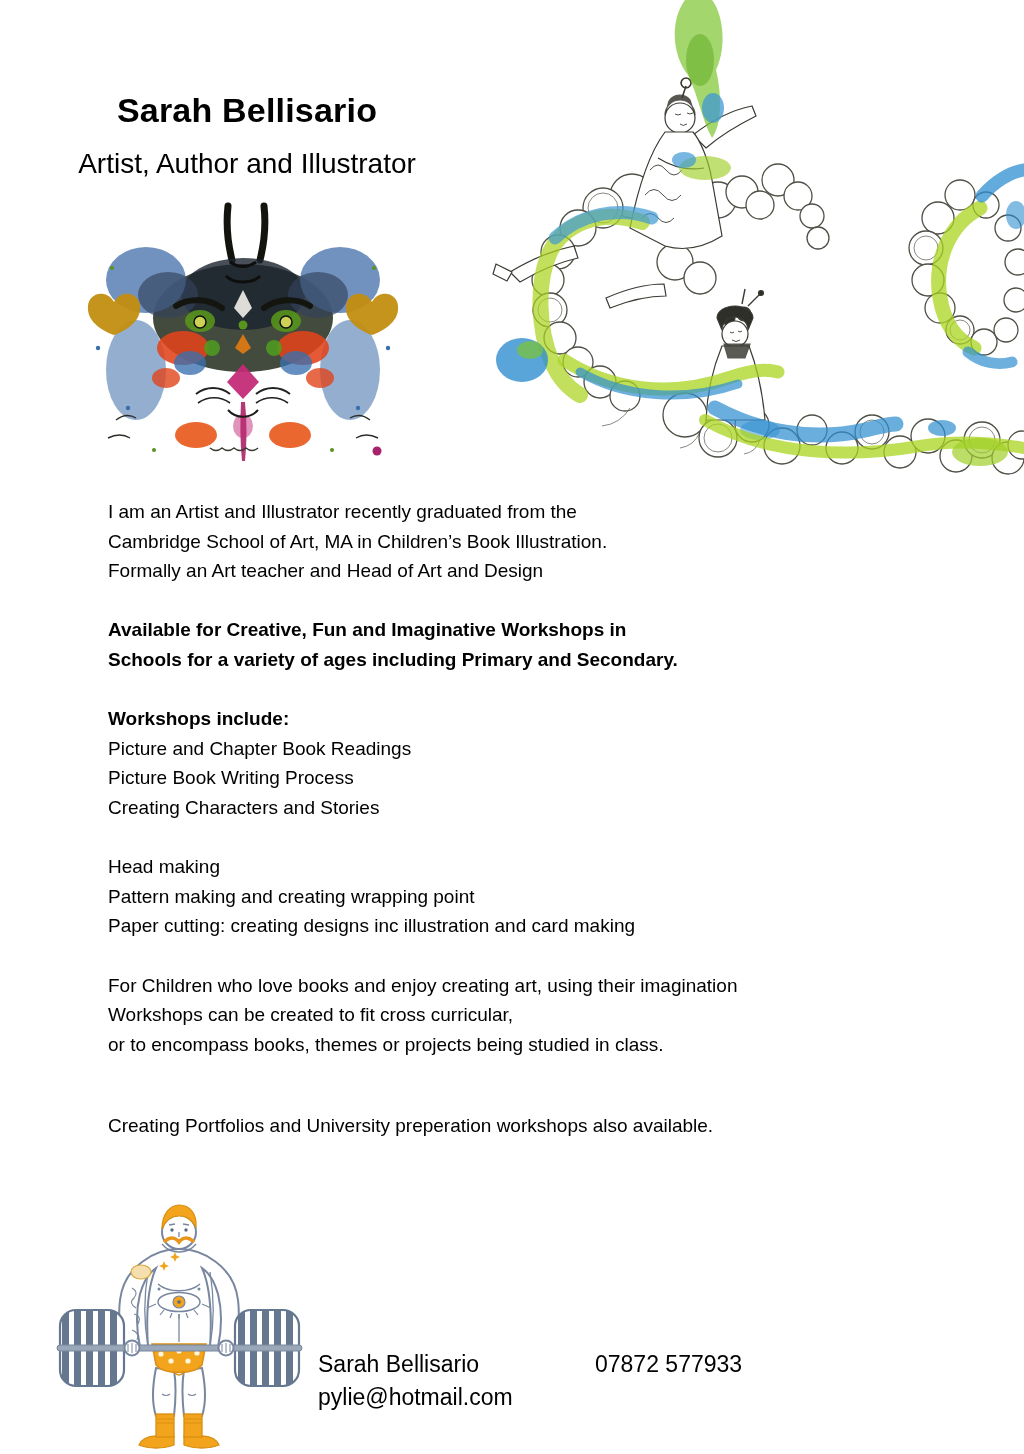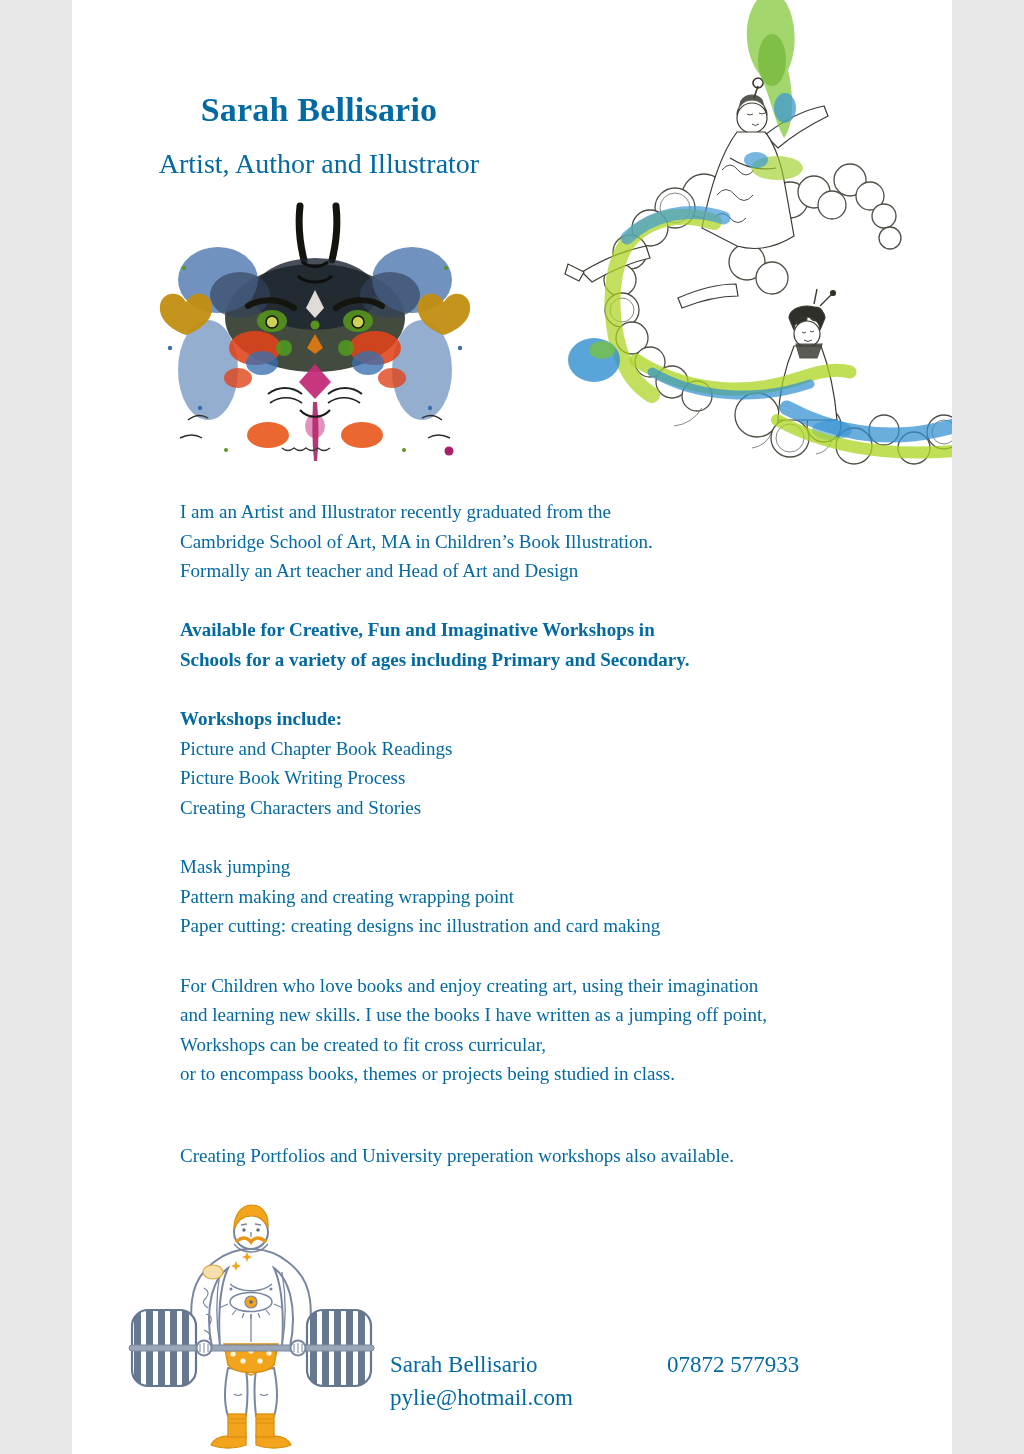--- a/index.html
+++ b/index.html
@@ -1,19 +1,19 @@
 <!DOCTYPE html>
 <html><head>
 <meta charset="utf-8">
 <style>
   html,body{margin:0;padding:0;background:#e8e8e8;}
   .page{
-    position:relative;width:880px;height:1454px;background:#ffffff;
+    position:relative;width:1024px;height:1454px;background:#ffffff;
     margin:0 auto;overflow:hidden;
-    font-family:Liberation Serif, serif;color:#0369a1;
+    font-family:Liberation Sans, sans-serif;color:#000000;
   }
   .abs{position:absolute;}
   .header{left:22px;top:90px;width:450px;text-align:center;line-height:1.18;}
   .header .title{font-size:34px;font-weight:bold;letter-spacing:.2px;}
   .header .subtitle{font-size:28px;font-weight:normal;margin-top:17px;}
   .bodytext{left:108px;top:497px;width:910px;font-size:19px;line-height:29.6px;white-space:nowrap;}
   .bodytext .para{margin:0 0 29.6px 0;}
   .bodytext .para.last{margin-top:52px;margin-bottom:0;}
   .bold{font-weight:bold;}
   .footer-col{font-size:23px;line-height:33px;white-space:nowrap;}
@@ -205,27 +205,26 @@
       <span class="line">Available for Creative, Fun and Imaginative Workshops in</span>
       <span class="line">Schools for a variety of ages including Primary and Secondary.</span>
     </p>
     <p class="para">
       <span class="line bold">Workshops include:</span>
       <span class="line">Picture and Chapter Book Readings</span>
       <span class="line">Picture Book Writing Process</span>
       <span class="line">Creating Characters and Stories</span>
     </p>
     <p class="para">
-      <span class="line">Mask jumping</span>
+      <span class="line">Head making</span>
       <span class="line">Pattern making and creating wrapping point</span>
       <span class="line">Paper cutting: creating designs inc illustration and card making</span>
     </p>
     <p class="para">
       <span class="line">For Children who love books and enjoy creating art, using their imagination</span>
-      <span class="line">and learning new skills. I use the books I have written as a jumping off point,</span>
       <span class="line">Workshops can be created to fit cross curricular,</span>
       <span class="line">or to encompass books, themes or projects being studied in class.</span>
     </p>
     <p class="para last">
       <span class="line">Creating Portfolios and University preperation workshops also available.</span>
     </p>
   </div>
 
   <div class="abs" style="left:52px;top:1192px;">
     <svg width="255" height="262" viewBox="0 0 255 262">

